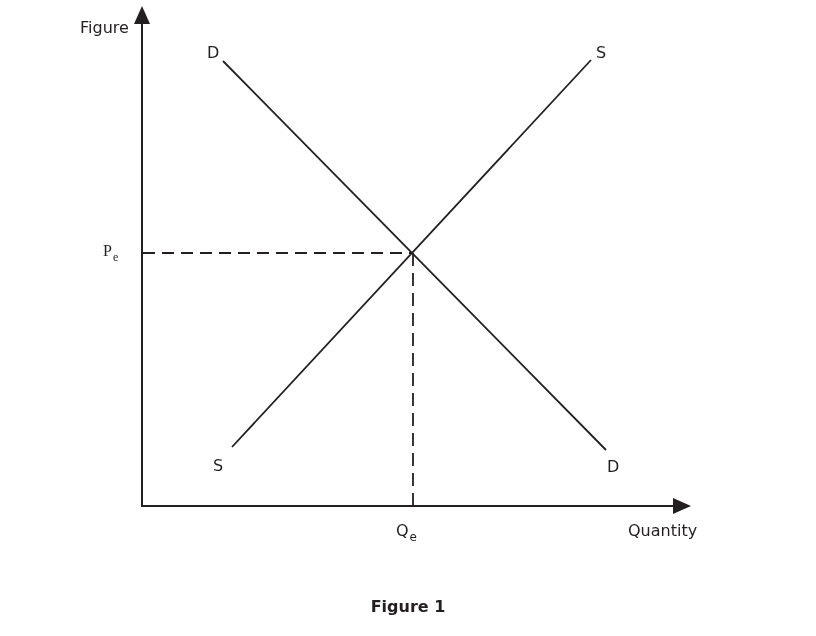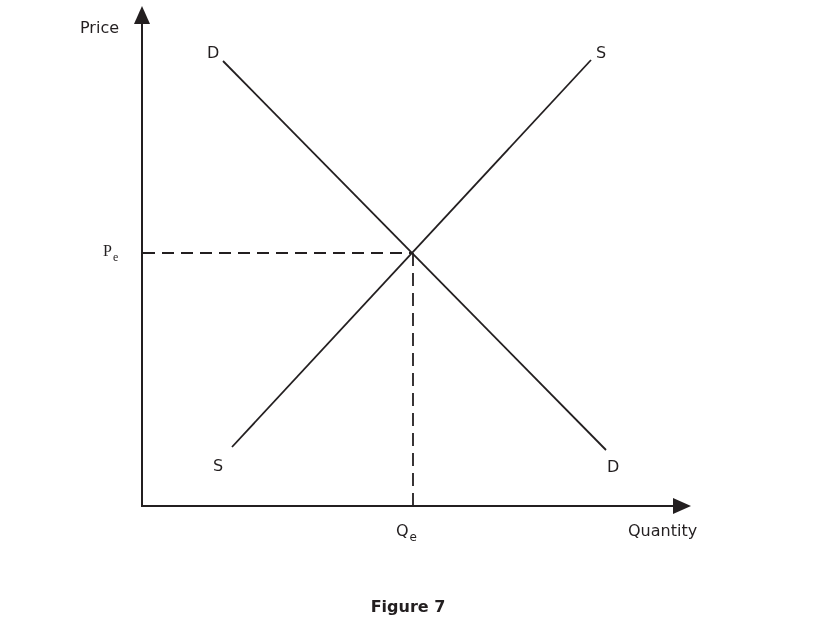--- a/index.html
+++ b/index.html
@@ -23,28 +23,28 @@
   <polygon points="691,506 673,498 673,514" fill="#231f20"></polygon>
 
   <line x1="223" y1="61" x2="606" y2="450" stroke="#231f20" stroke-width="1.8"></line>
 
   <line x1="232" y1="447" x2="591" y2="60" stroke="#231f20" stroke-width="1.8"></line>
 
   <line x1="143" y1="253" x2="412" y2="253" stroke="#231f20" stroke-width="1.8" stroke-dasharray="12,7"></line>
   <line x1="413" y1="253" x2="413" y2="505" stroke="#231f20" stroke-width="1.8" stroke-dasharray="13,7"></line>
 </svg>
 
-<div class="lbl" style="left:80px; top:20px;">Price</div>
+<div class="lbl" style="left:80px; top:20px;">Figure</div>
 <div class="lbl" style="left:628px; top:523px;">Quantity</div>
 
 <div class="lbl" style="left:207px; top:45px;">D</div>
 <div class="lbl" style="left:607px; top:459px;">D</div>
 <div class="lbl" style="left:596px; top:45px;">S</div>
 <div class="lbl" style="left:213px; top:458px;">S</div>
 
 <div class="lbl" style="left:103px; top:243px;font-family:Liberation Serif, serif;">
   <span>P</span><span class="sub">e</span>
 </div>
 <div class="lbl" style="left:396px; top:523px;">
   <span>Q</span><span class="sub">e</span>
 </div>
 
-<div id="caption">Figure 7</div>
+<div id="caption">Figure 1</div>
 
 </body></html>

